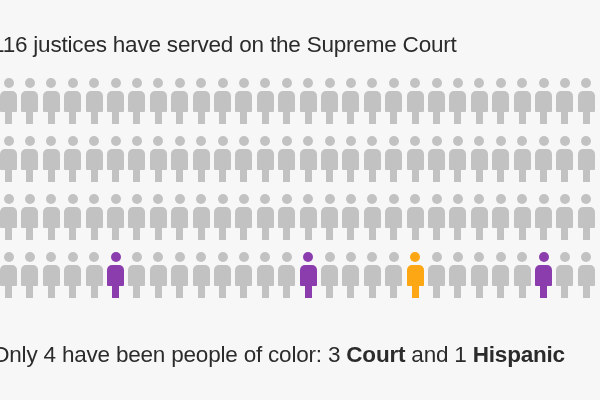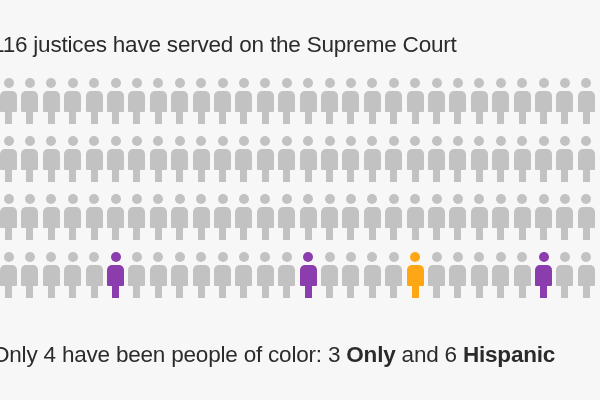--- a/index.html
+++ b/index.html
@@ -670,16 +670,16 @@
         </div>
         <div class="figure" style="left: 577.8px; color: rgb(194, 194, 194);">
           <span class="head"></span>
           <span class="body"></span>
           <span class="legs"></span>
         </div>
       </div>
     </div>
 
   <div class="footline">
-    <span>Only 4 have been people of color: 3 </span><span class="hl">Only</span><span> and 6 </span><span class="hl">Hispanic</span>
+    <span>Only 4 have been people of color: 3 </span><span class="hl">Court</span><span> and 1 </span><span class="hl">Hispanic</span>
   </div>
 
 </div>
 
 </body></html>

